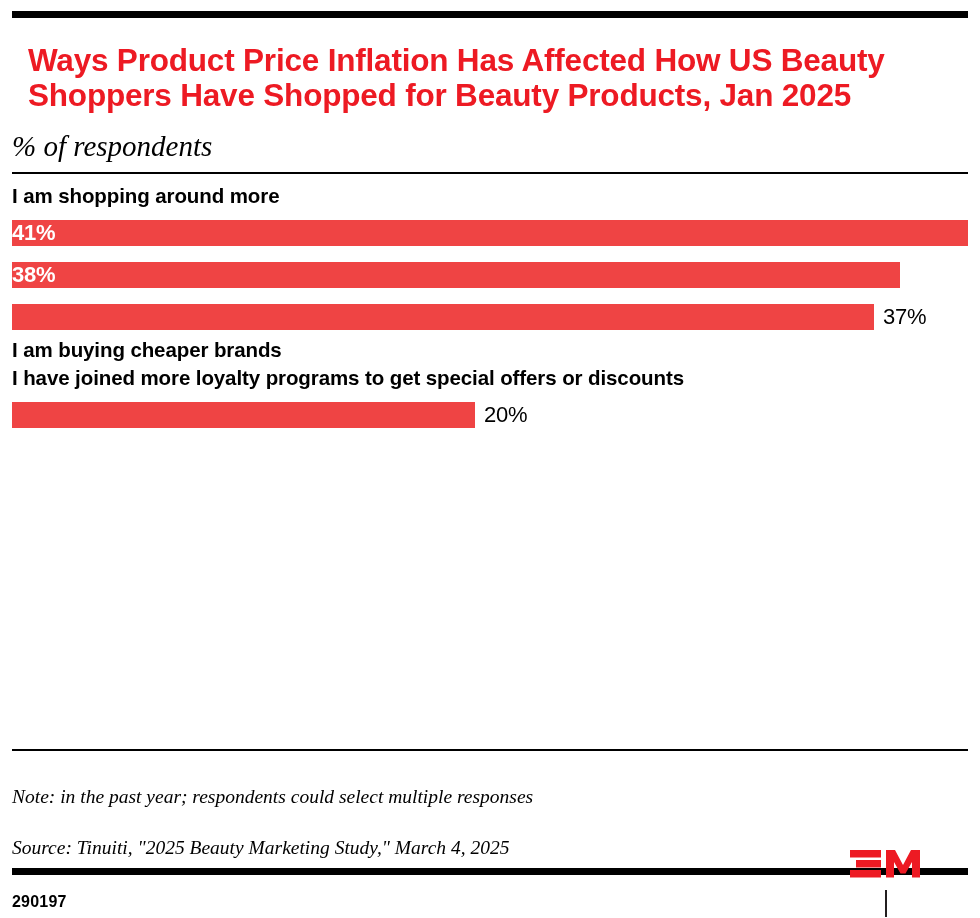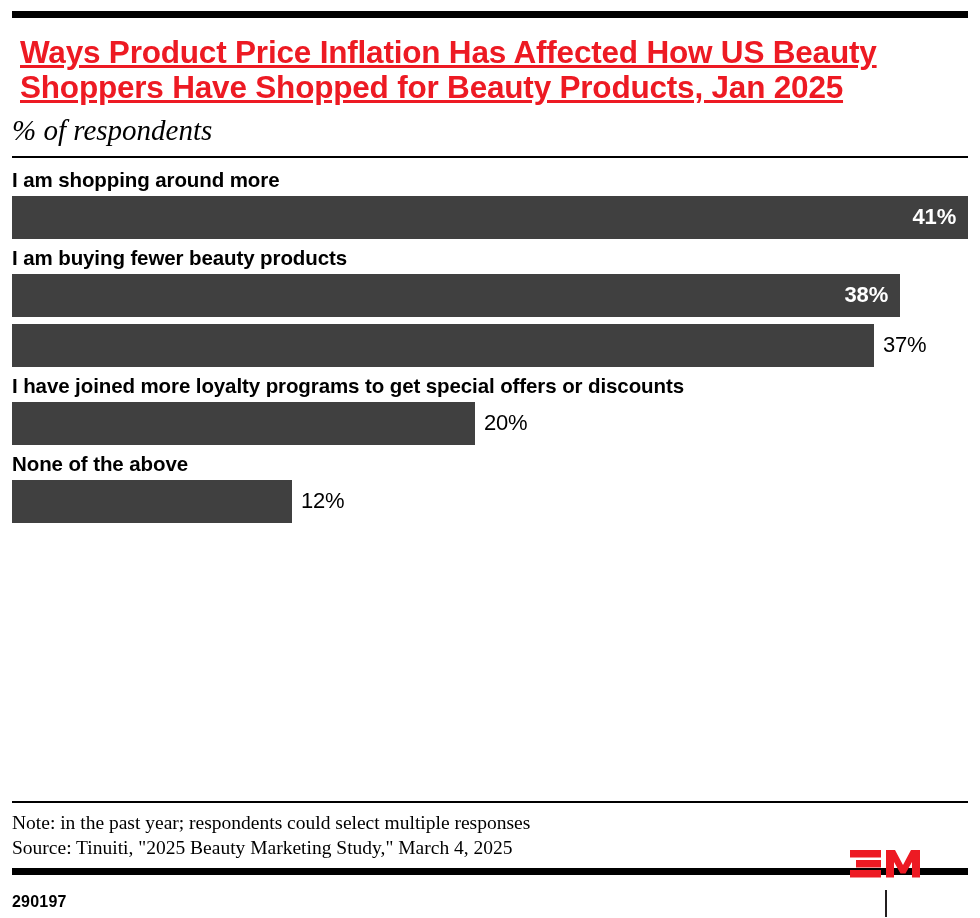--- a/index.html
+++ b/index.html
@@ -42,65 +42,63 @@
   .header {
     padding-top: 9px;
   }
   .title {
     color: #ED1A23;
     font-family: "Liberation Sans", sans-serif;
     font-weight: bold;
     font-size: 31.5px;
     line-height: 35px;
     letter-spacing: -0.2px;
-    margin: 8px;
+    margin: 16px;
     max-width: 950px;
-    text-decoration: underline;
   }
   .subtitle {
     font-family: "Liberation Serif", serif;
     font-style: italic;
     font-size: 29px;
     line-height: 34px;
     color: #000000;
     margin: 4px 0 8px 0;
     font-weight: normal;
   }
   .header-sep {
     margin-top: 9px;
   }
 
   
   .bars {
     padding-top: 10px;
   }
   .bar-group {
-    margin-bottom: 8px;
+    margin-bottom: 0;
   }
   .bar-label {
     font-family: "Liberation Sans", sans-serif;
     font-weight: bold;
     font-size: 20.5px;
     line-height: 24px;
     color: #000000;
     letter-spacing: -0.1px;
     margin-bottom: 4px;
     white-space: nowrap;
   }
   .bar-row {
     display: flex;
     align-items: center;
     height: 42px;
   }
   .bar {
-    background: #404040;
-    height: 43px;
-    display: flex;
-    align-items: center;
-    justify-content: flex-end;
+    background: #ef4444;
+    height: 26px;
+    display: flex;
+    align-items: center;
     box-sizing: border-box;
     flex: none;
   }
   .bar-value-inside {
     color: #ffffff;
     font-family: "Liberation Sans", sans-serif;
     font-weight: bold;
     font-size: 22px;
     padding-right: 12px;
     letter-spacing: -0.2px;
@@ -120,23 +118,25 @@
     position: absolute;
     left: 12px;
     right: 12px;
     bottom: 0;
   }
   .footnotes {
     padding: 7px 0 8px 0;
   }
   .footnote {
     font-family: "Liberation Serif", serif;
+    font-style: italic;
     font-size: 19.5px;
     line-height: 25px;
     color: #000000;
+    margin-top: 26px;
   }
   .credit {
     display: flex;
     align-items: center;
     justify-content: space-between;
     height: 54px;
   }
   .chart-id {
     font-family: "Liberation Sans", sans-serif;
     font-weight: bold;
@@ -185,53 +185,46 @@
     <div class="bar-group">
       <div class="bar-label">I am shopping around more</div>
       <div class="bar-row">
         <div class="bar" style="width:956px">
           <span class="bar-value-inside">41%</span>
         </div>
       </div>
     </div>
 
     <div class="bar-group">
-      <div class="bar-label">I am buying fewer beauty products</div>
       <div class="bar-row">
         <div class="bar" style="width:888px">
           <span class="bar-value-inside">38%</span>
         </div>
       </div>
     </div>
 
     <div class="bar-group">
       <div class="bar-row">
         <div class="bar" style="width:862px"></div>
         <span class="bar-value-outside">37%</span>
       </div>
     </div>
 
     <div class="bar-group">
+      <div class="bar-label">I am buying cheaper brands</div>
     </div>
 
     <div class="bar-group">
       <div class="bar-label">I have joined more loyalty programs to get special offers or discounts</div>
       <div class="bar-row">
         <div class="bar" style="width:463px"></div>
         <span class="bar-value-outside">20%</span>
       </div>
     </div>
 
-    <div class="bar-group">
-      <div class="bar-label">None of the above</div>
-      <div class="bar-row">
-        <div class="bar" style="width:280px"></div>
-        <span class="bar-value-outside">12%</span>
-      </div>
-    </div>
 
   </div>
 
   <div class="footer">
     <div class="rule-thin"></div>
     <div class="footnotes">
       <div class="footnote">Note: in the past year; respondents could select multiple responses</div>
       <div class="footnote">Source: Tinuiti, "2025 Beauty Marketing Study," March 4, 2025</div>
     </div>
     <div class="rule-thick"></div>

